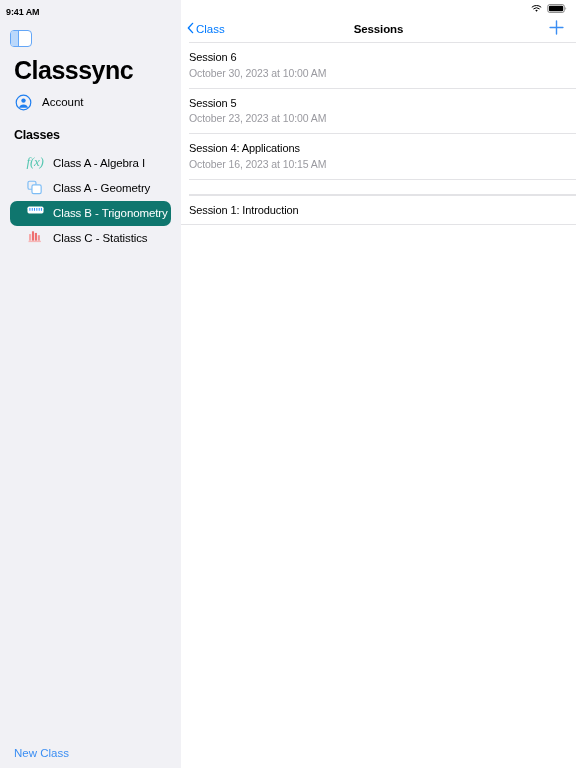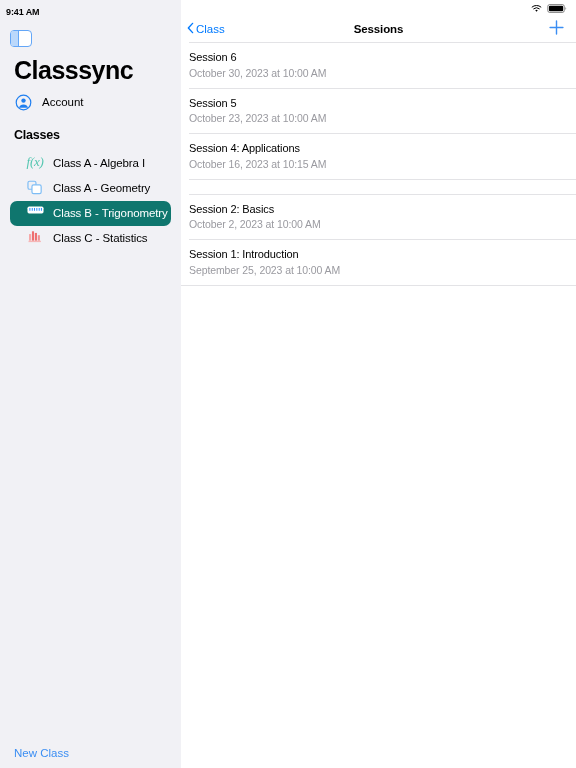--- a/index.html
+++ b/index.html
@@ -294,27 +294,22 @@
       <div class="session-row">
         <div class="session-title">Session 4: Applications</div>
         <div class="session-sub">October 16, 2023 at 10:15 AM</div>
       </div>
       <div class="row-sep"></div>
 
       <div class="session-row">
       </div>
       <div class="row-sep"></div>
 
-      <div class="session-row">
-        <div class="session-title">Session 2: Basics</div>
-        <div class="session-sub">October 2, 2023 at 10:00 AM</div>
-      </div>
       <div class="row-sep"></div>
 
       <div class="session-row">
         <div class="session-title">Session 1: Introduction</div>
-        <div class="session-sub">September 25, 2023 at 10:00 AM</div>
       </div>
       <div class="row-sep full"></div>
 
     </div>
   </div>
 </div>
 
 </body></html>

